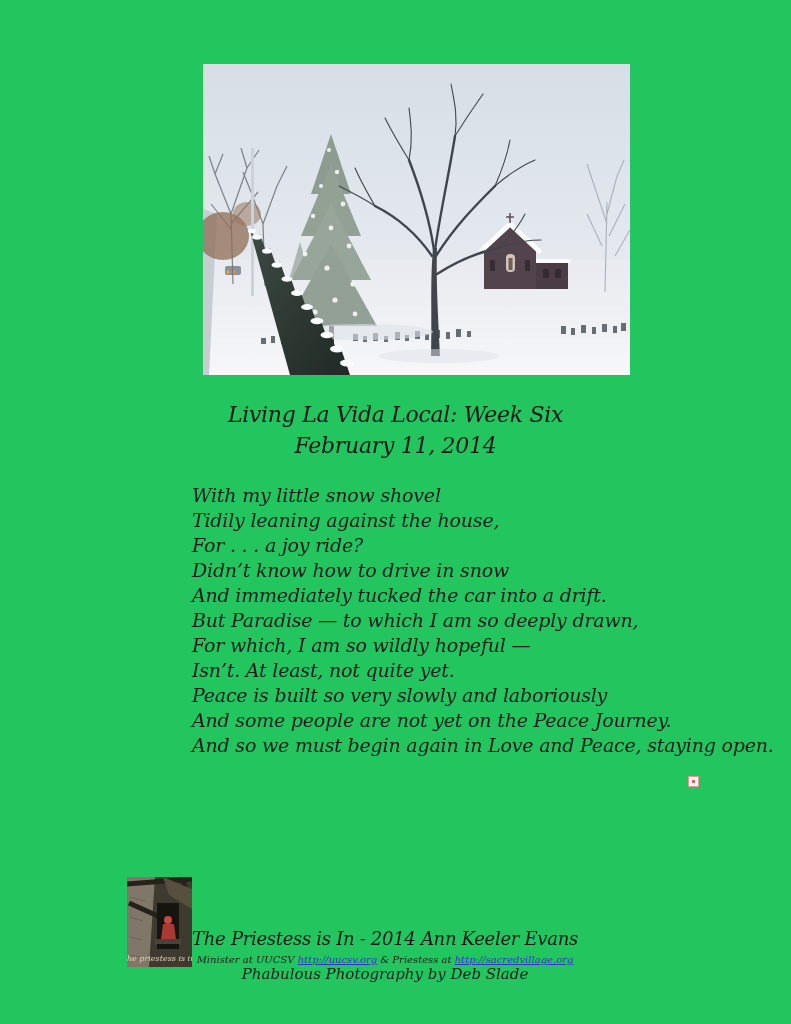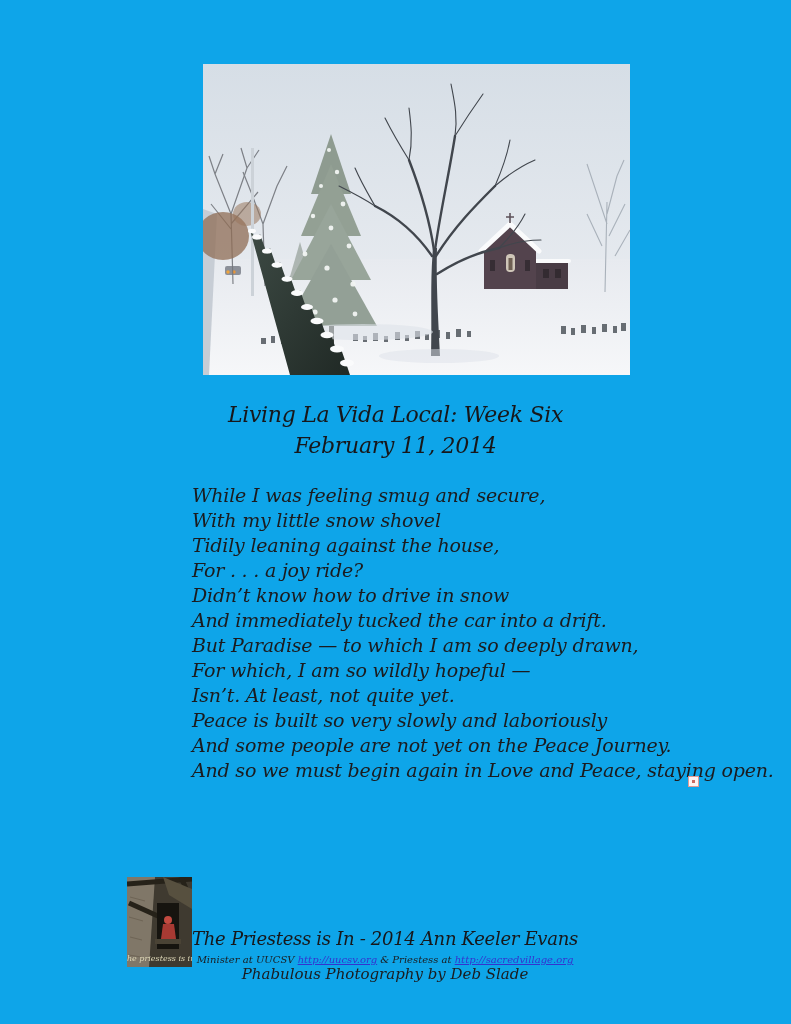--- a/index.html
+++ b/index.html
@@ -1,16 +1,16 @@
 <!DOCTYPE html>
 <html><head>
 <meta charset="utf-8">
 <style>
   html,body{margin:0;padding:0;background:#ffffff;}
-  .page{position:relative;width:791px;height:1024px;background:#0ea5e9;overflow:hidden;
+  .page{position:relative;width:791px;height:1024px;background:#22c55e;overflow:hidden;
         font-family:"DejaVu Serif","Liberation Serif",serif;color:#1b1b1e;}
 
   
   .photo-frame{position:absolute;left:203px;top:64px;width:427px;height:311px;overflow:hidden;}
   .photo-frame svg{display:block;}
 
   
   .title-block{position:absolute;left:0;top:399px;width:791px;text-align:center;
                font-style:italic;font-size:22px;line-height:31px;color:#17171a;letter-spacing:-0.3px;}
 
@@ -184,21 +184,20 @@
       </g>
     </svg>
   </div>
 
   <div class="title-block">
     <div>Living La Vida Local: Week Six</div>
     <div>February 11, 2014</div>
   </div>
 
   <div class="poem">
-      <div class="poem-line">While I was feeling smug and secure,</div>
       <div class="poem-line">With my little snow shovel</div>
       <div class="poem-line">Tidily leaning against the house,</div>
       <div class="poem-line">For . . . a joy ride?</div>
       <div class="poem-line">Didn’t know how to drive in snow</div>
       <div class="poem-line">And immediately tucked the car into a drift.</div>
       <div class="poem-line">But Paradise — to which I am so deeply drawn,</div>
       <div class="poem-line">For which, I am so wildly hopeful —</div>
       <div class="poem-line">Isn’t. At least, not quite yet.</div>
       <div class="poem-line">Peace is built so very slowly and laboriously</div>
       <div class="poem-line">And some people are not yet on the Peace Journey.</div>

